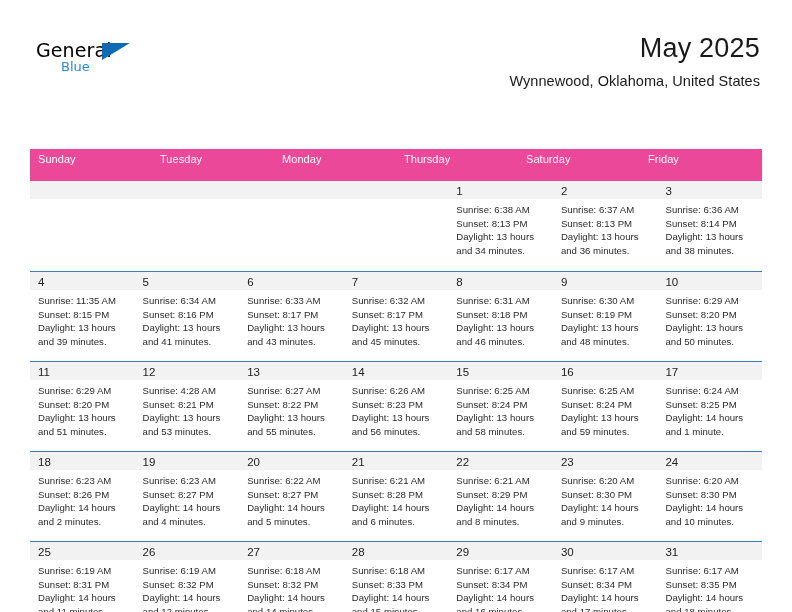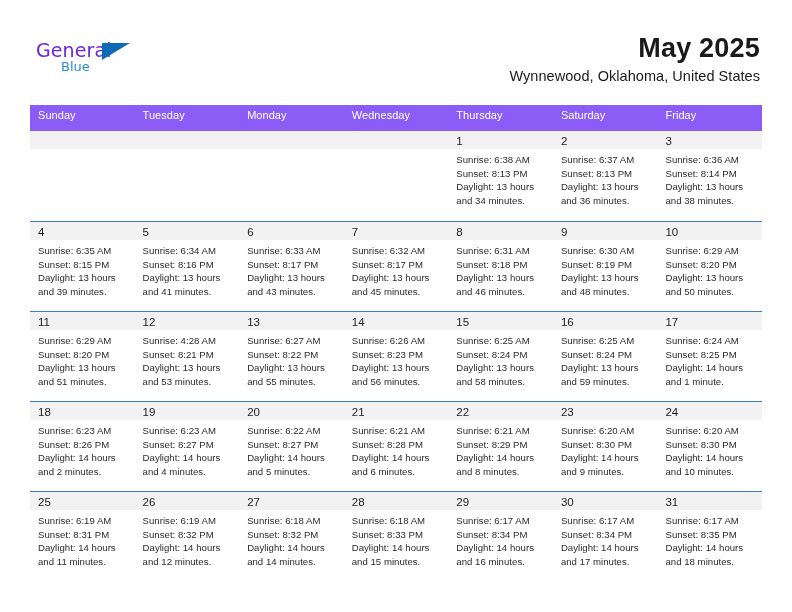--- a/index.html
+++ b/index.html
@@ -28,21 +28,21 @@
     left: 36px;
     top: 40px;
     width: 120px;
     height: 42px;
   }
   .logo-general {
     position: absolute;
     left: 0; top: 0;
     font-size: 19px;
     letter-spacing: .1px;
-    color: #6d28d9;
+    color: #000000;
     font-family: "DejaVu Sans", sans-serif;
     line-height: 20px;
   }
   .logo-tri {
     position: absolute;
     left: 66px;
     top: 3px;
     width: 0; height: 0;
     border-left: 28px solid #0f6ab4;
     border-bottom: 17px solid transparent;
@@ -59,42 +59,43 @@
   .title-block {
     position: absolute;
     right: 32px;
     top: 32px;
     text-align: right;
   }
   .cal-title {
     font-size: 27px;
     color: #1a1a1a;
     line-height: 32px;
-    font-weight: bold;
+    font-weight: normal;
     letter-spacing: .2px;
   }
   .cal-subtitle {
     font-size: 14.5px;
     color: #1a1a1a;
     line-height: 20px;
-    margin-top: 2px;
+    margin-top: 7px;
     letter-spacing: .05px;
   }
 
   
   .calendar {
     position: absolute;
     left: 30px;
     top: 105px;
     width: 732px;
   }
   .week-header {
     display: flex;
-    background: #8b5cf6;
-    height: 26px;
+    background: #ec4899;
+    height: 32px;
+    margin-top: 44px;
   }
   .week-header .dow {
     flex: 1 1 0;
     color: #ffffff;
     font-size: 11px;
     line-height: 21px;
     padding-left: 8px;
     box-sizing: border-box;
     letter-spacing: .05px;
   }
@@ -154,21 +155,20 @@
     <div class="cal-subtitle">Wynnewood, Oklahoma, United States</div>
   </div>
 
 </div>
 
 <div class="calendar">
   <div class="week-header" id="weekday-header">
       <div class="dow">Sunday</div>
       <div class="dow">Tuesday</div>
       <div class="dow">Monday</div>
-      <div class="dow">Wednesday</div>
       <div class="dow">Thursday</div>
       <div class="dow">Saturday</div>
       <div class="dow">Friday</div>
     </div>
   <div id="weeks-container">
       <div class="week-row">
         <div class="day-cell empty">
           <div class="day-num-band"><span class="day-num"></span></div>
         </div>
         <div class="day-cell empty">
@@ -205,21 +205,21 @@
             <div class="day-line">Sunset: 8:14 PM</div>
             <div class="day-line">Daylight: 13 hours</div>
             <div class="day-line">and 38 minutes.</div>
           </div>
         </div>
       </div>
       <div class="week-row">
         <div class="day-cell">
           <div class="day-num-band"><span class="day-num">4</span></div>
           <div class="day-body">
-            <div class="day-line">Sunrise: 6:35 AM</div>
+            <div class="day-line">Sunrise: 11:35 AM</div>
             <div class="day-line">Sunset: 8:15 PM</div>
             <div class="day-line">Daylight: 13 hours</div>
             <div class="day-line">and 39 minutes.</div>
           </div>
         </div>
         <div class="day-cell">
           <div class="day-num-band"><span class="day-num">5</span></div>
           <div class="day-body">
             <div class="day-line">Sunrise: 6:34 AM</div>
             <div class="day-line">Sunset: 8:16 PM</div>

